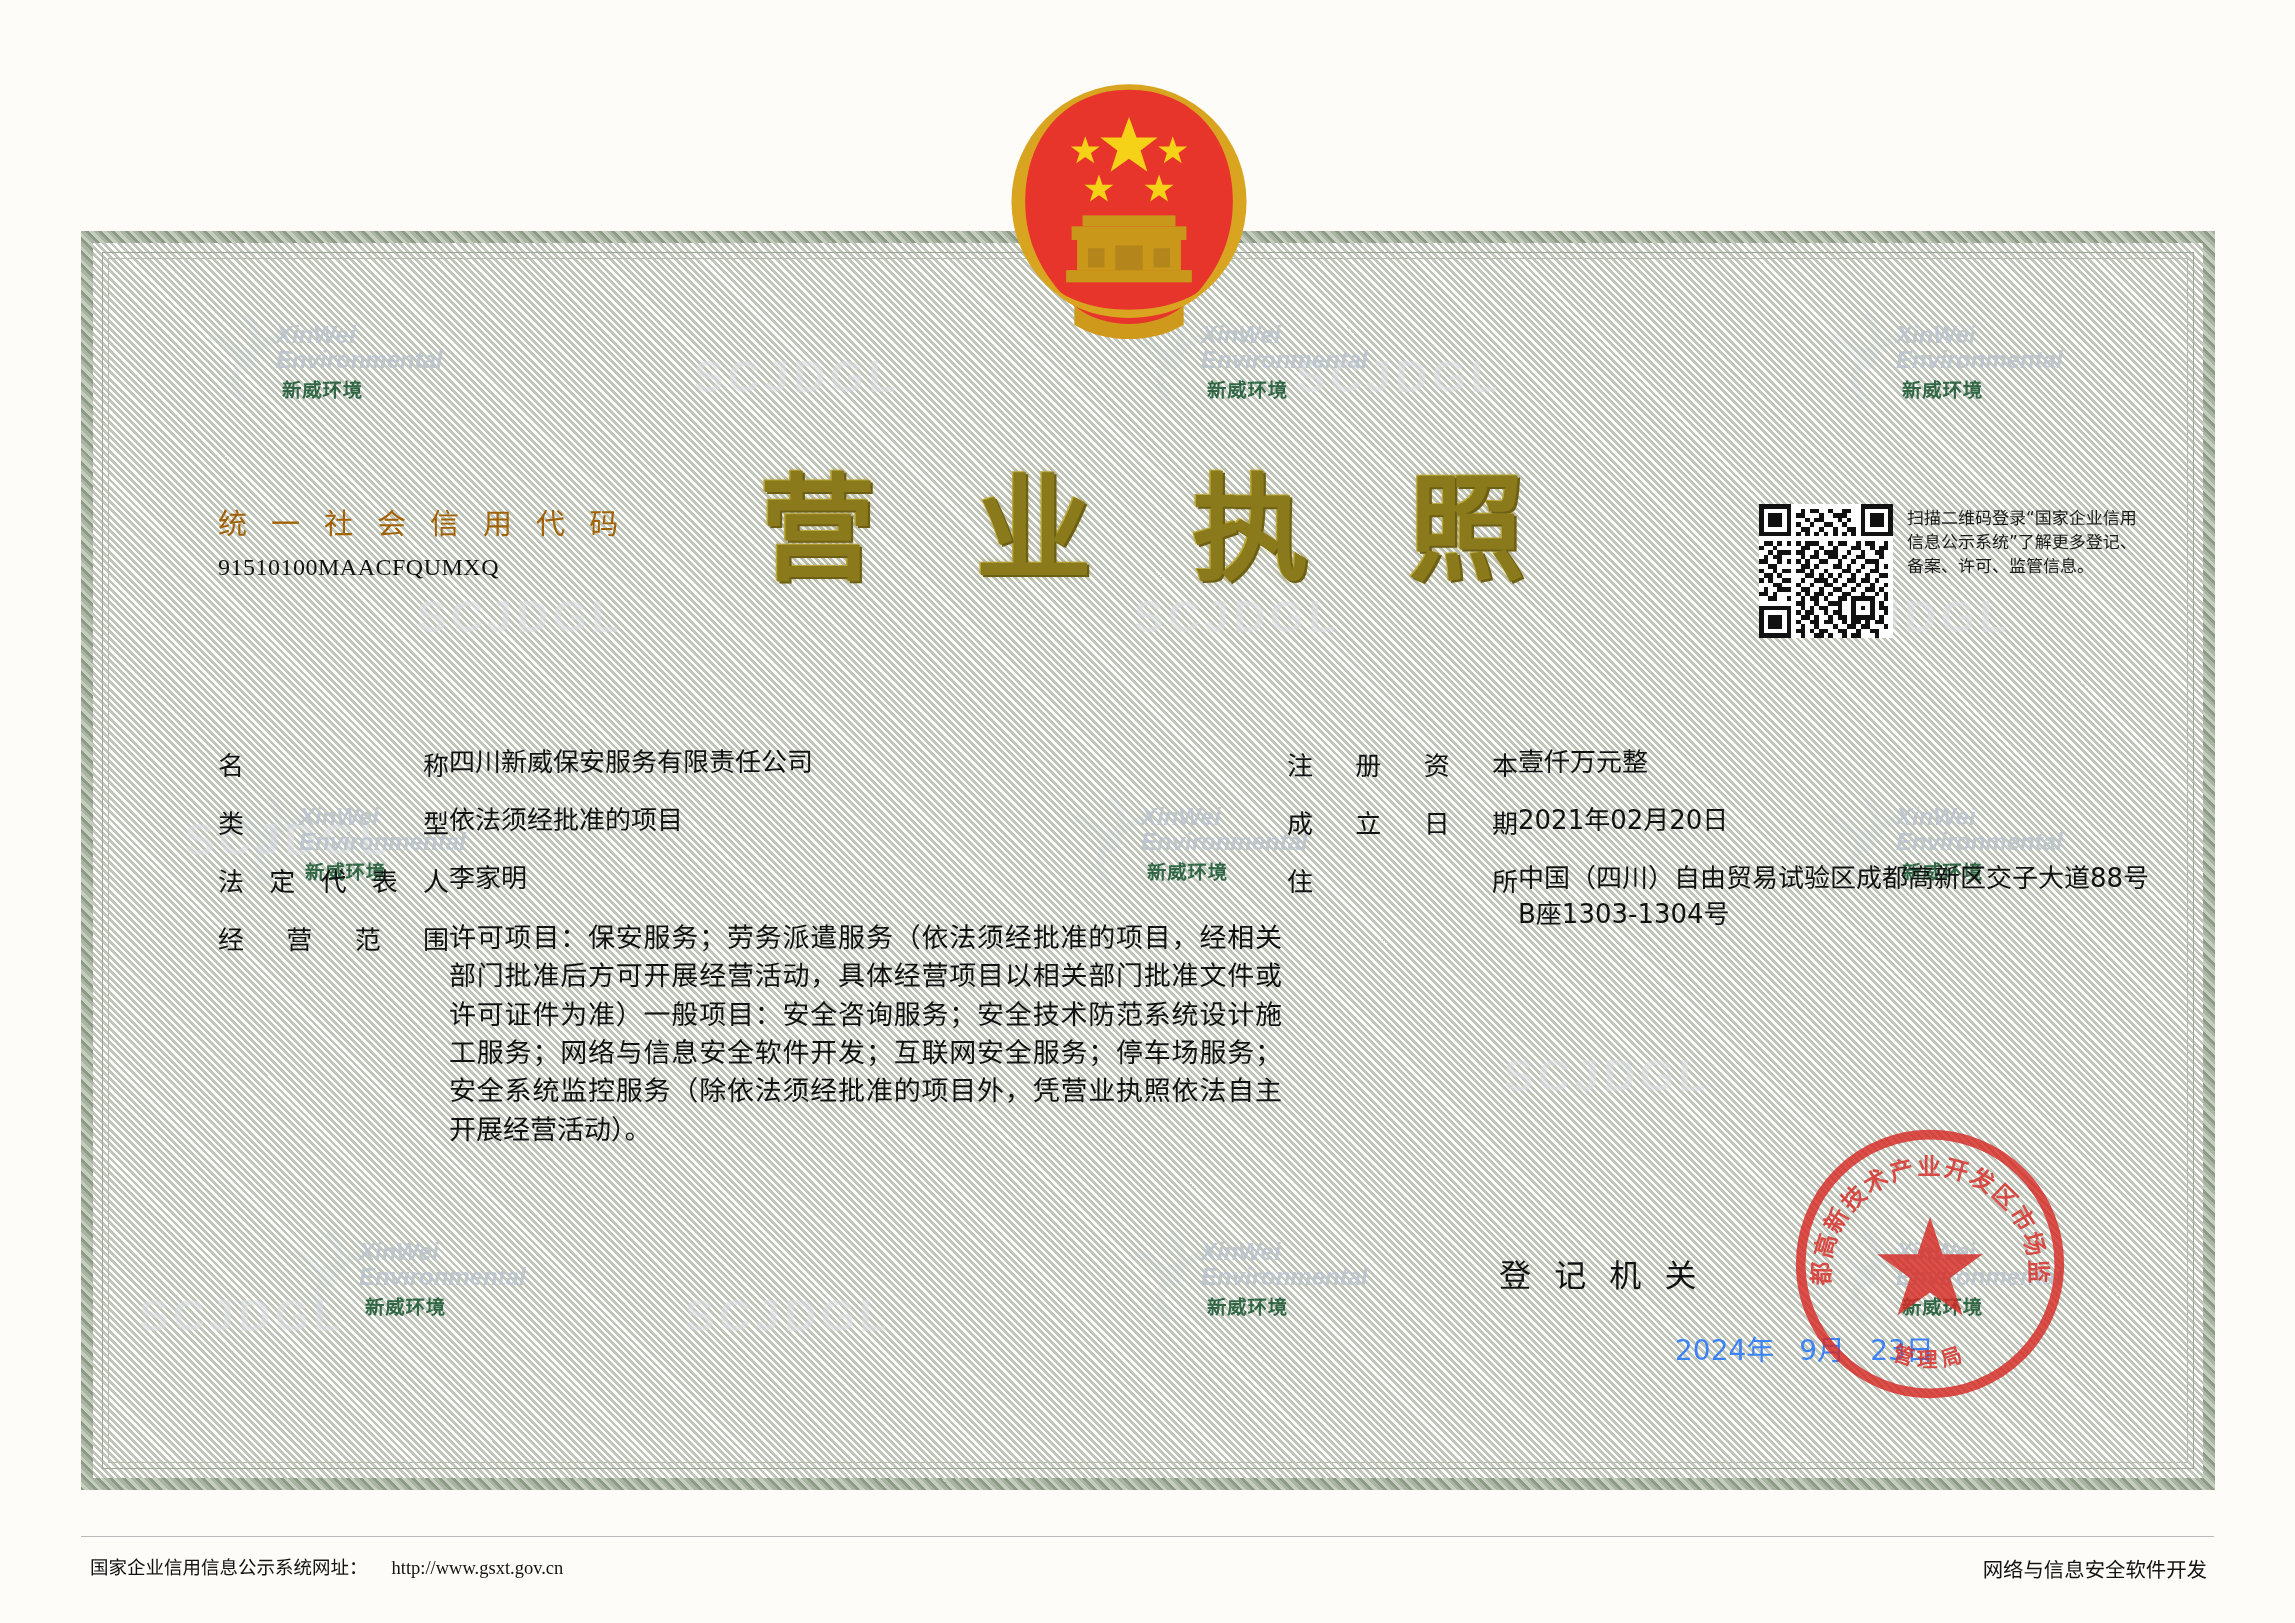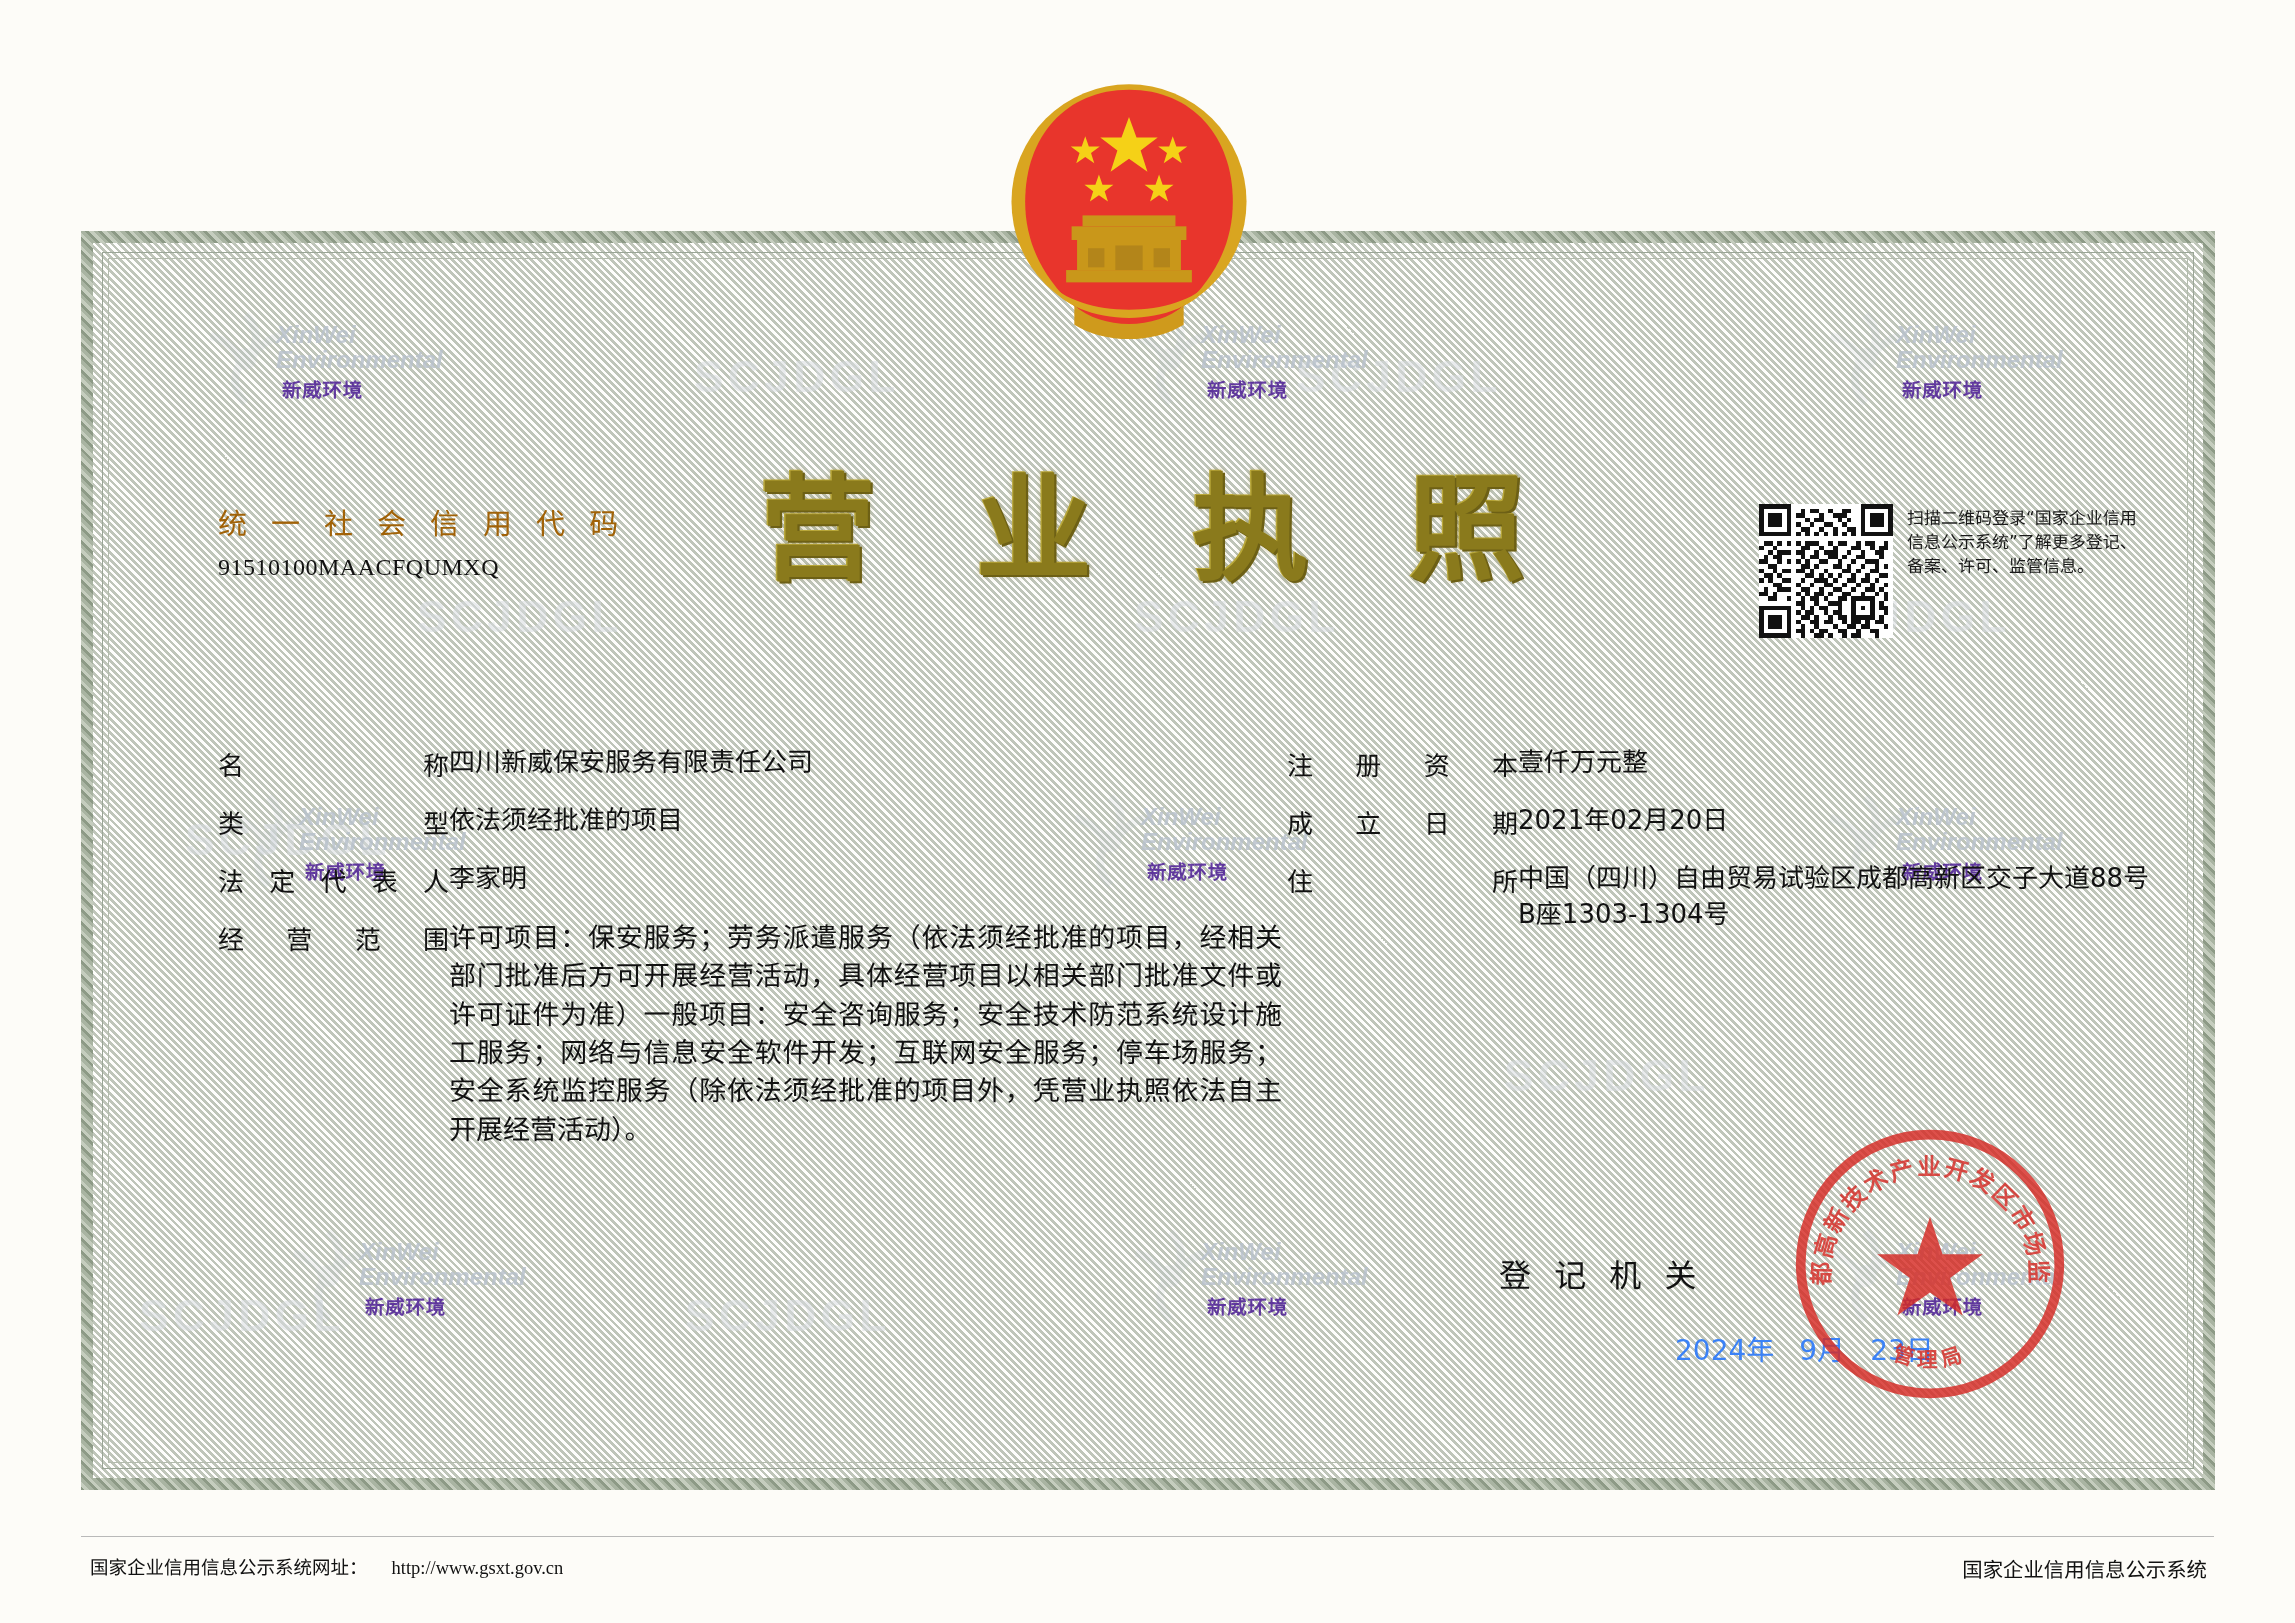--- a/index.html
+++ b/index.html
@@ -56,21 +56,21 @@
     opacity: 0.85;
     white-space: nowrap;
   }
   .wm-text-cn {
     position: absolute;
     left: 106px;
     top: 78px;
     font-family: "DejaVu Sans", sans-serif;
     font-weight: bold;
     font-size: 19.4px;
-    color: #4c1d95;
+    color: #14532d;
     opacity: 0.85;
     letter-spacing: 0.9px;
     white-space: nowrap;
   }
   .wm-big {
     position: absolute;
     font-family: "Liberation Sans", sans-serif;
     font-weight: bold;
     font-size: 44px;
     letter-spacing: 4.6px;
@@ -865,16 +865,16 @@
   </div>
 
   <div class="issue-date">
     <span>2024</span><span>年</span><span class="sep"></span><span>9</span><span>月</span><span class="sep"></span><span>23</span><span>日</span>
   </div>
 
   <div class="footer-rule"></div>
   <div class="footer-left">
     <span>国家企业信用信息公示系统网址：</span><span class="url">http://www.gsxt.gov.cn</span>
   </div>
-  <div class="footer-right">国家企业信用信息公示系统</div>
+  <div class="footer-right">网络与信息安全软件开发</div>
 
 </div>
 
 
 </body></html>

